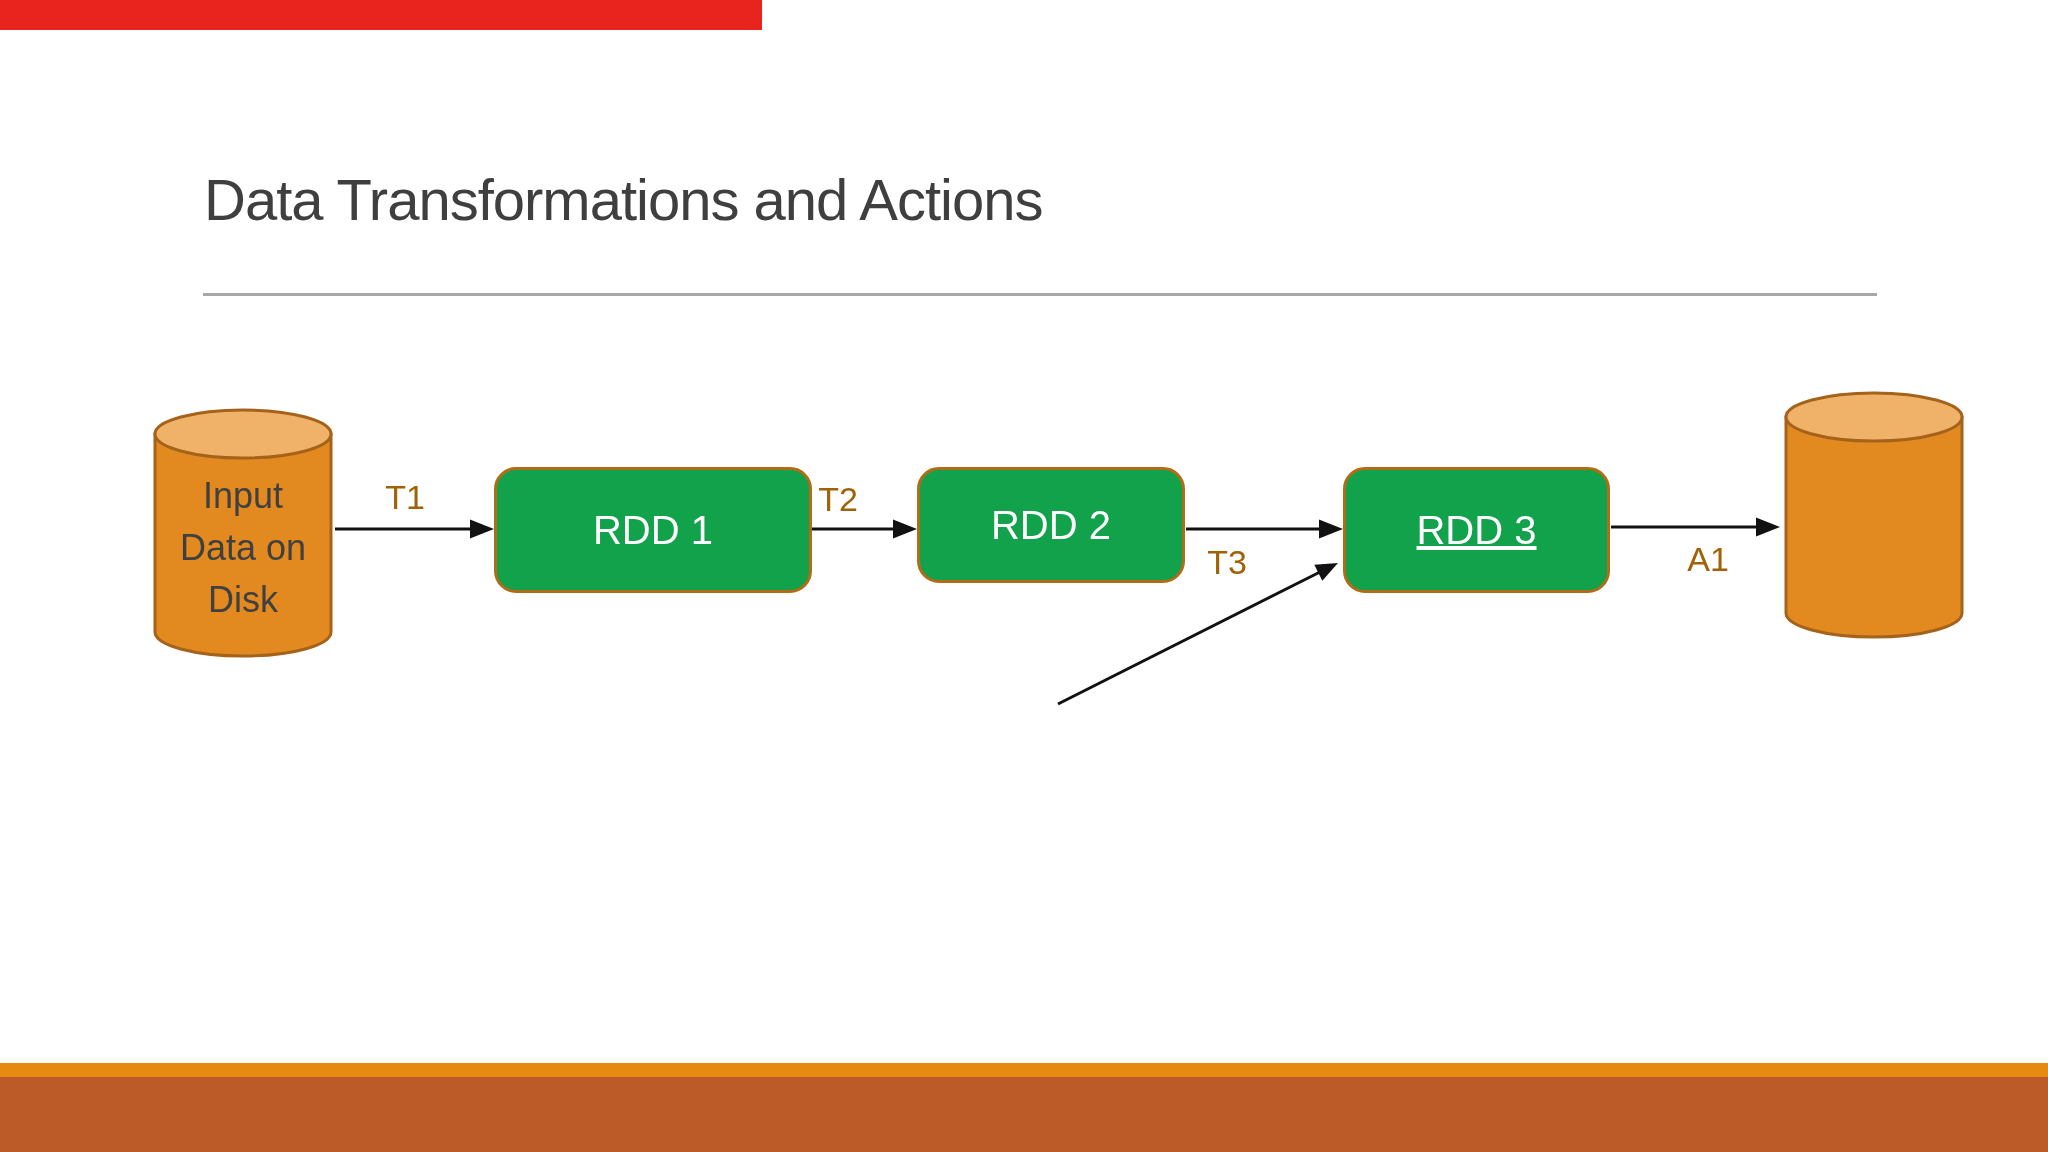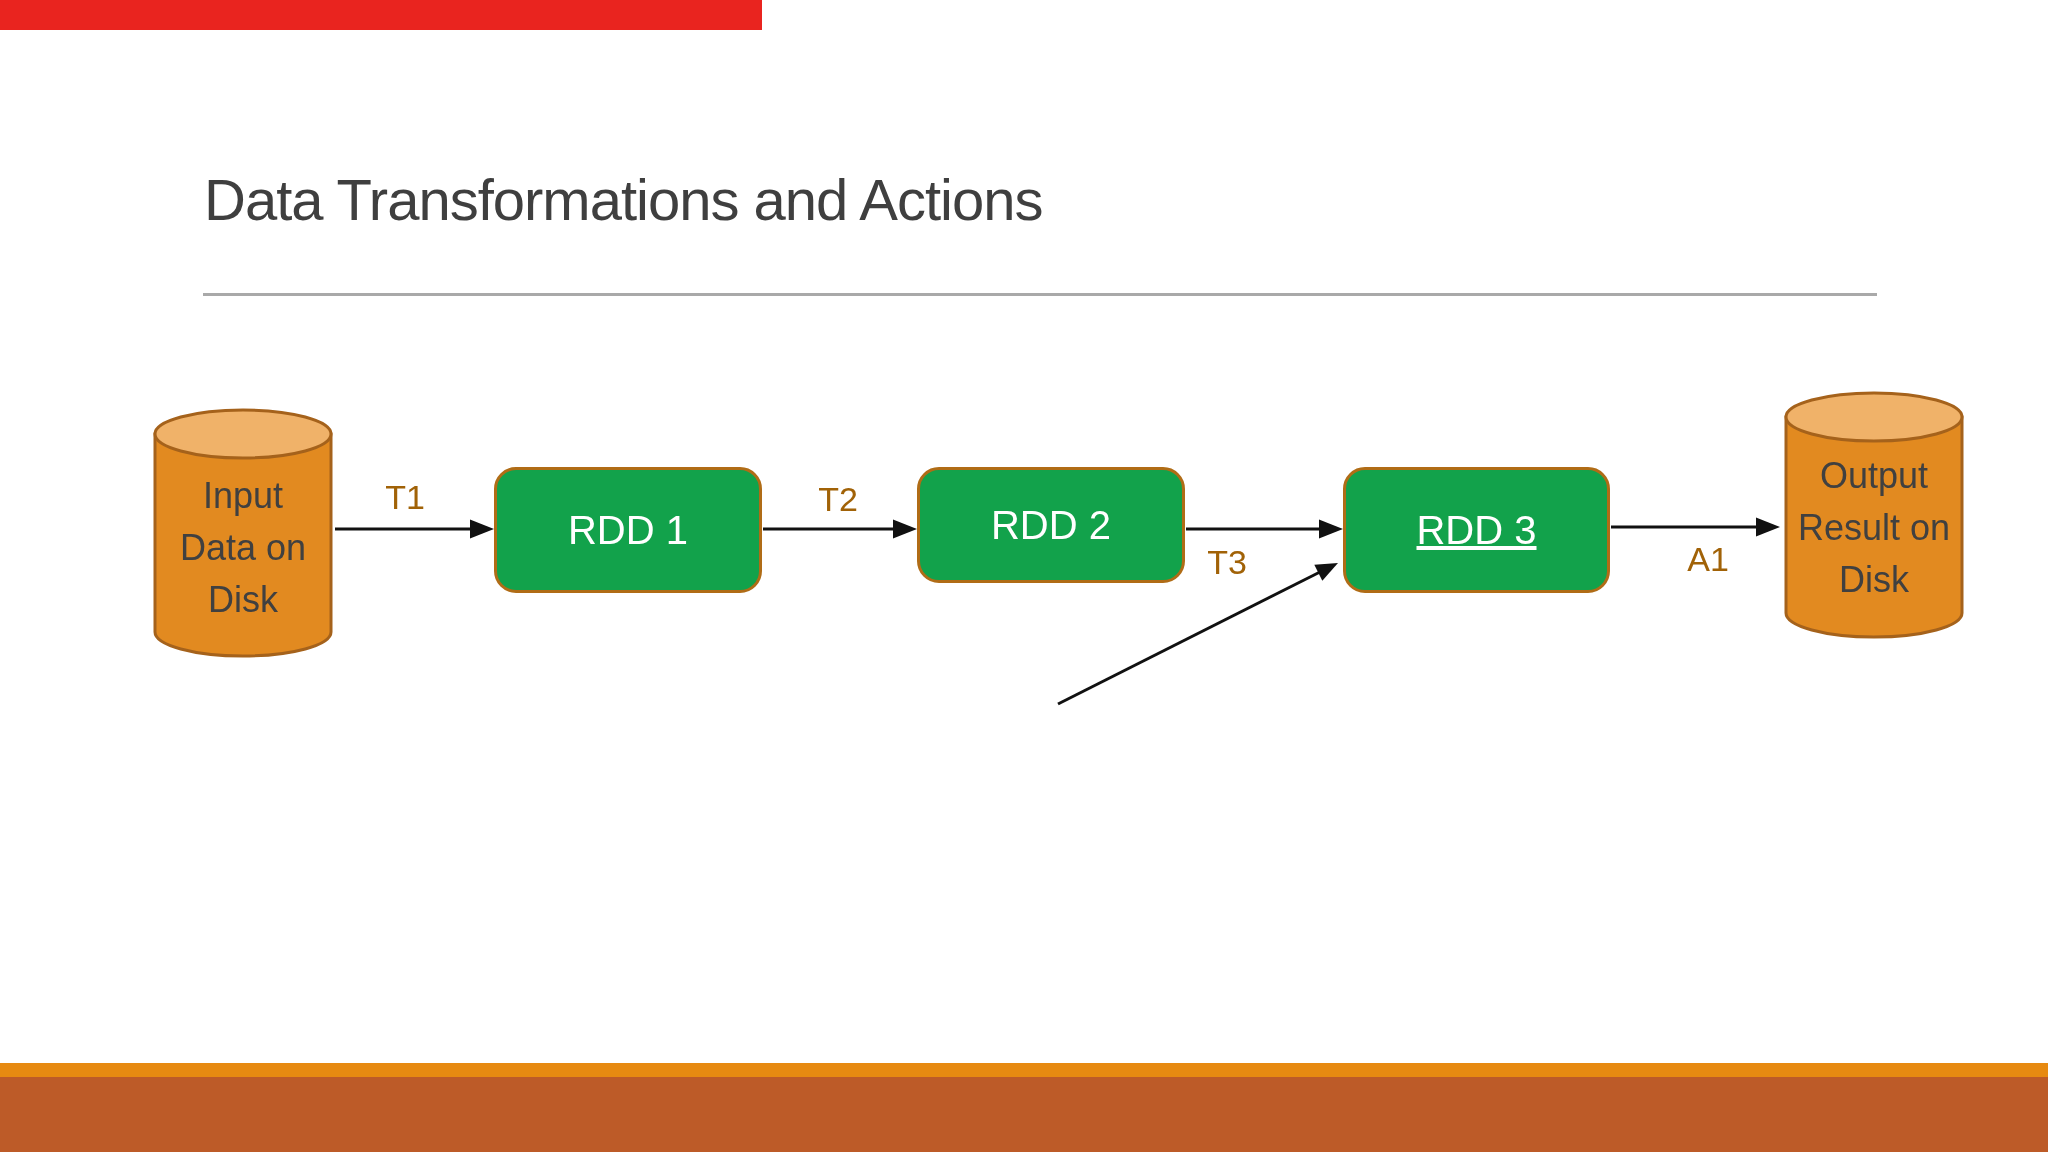--- a/index.html
+++ b/index.html
@@ -19,21 +19,21 @@
   .title-rule {
     position:absolute; left:203px; top:293px; width:1674px; height:3px;
     background:#a9a9a9;
   }
   .node {
     position:absolute; box-sizing:border-box;
     background:#12a24b; border:3px solid #b06c16; border-radius:22px;
     display:flex; align-items:center; justify-content:center;
     color:#ffffff; font-size:40px;
   }
-  #rdd1 { left:494px;  top:467px; width:268px; height:126px; }
+  #rdd1 { left:494px;  top:467px; width:318px; height:126px; }
   #rdd2 { left:917px;  top:467px; width:268px; height:116px; }
   #rdd3 { left:1343px; top:467px; width:267px; height:126px;text-decoration:underline; }
   #rddx { left:921px;  top:705px; width:264px; height:122px; }
   .cyl { position:absolute; }
   #cyl-in  { left:152px;  top:407px; }
   #cyl-out { left:1783px; top:390px; }
   .cyl-label {
     position:absolute; display:flex; align-items:center; justify-content:center;
     text-align:center; color:#404040; font-size:36px; line-height:52px;
   }
@@ -103,21 +103,20 @@
     <span>RDD 2</span>
   </div>
   <div class="node" id="rdd3">
     <span>RDD 3</span>
   </div>
 
   <svg class="cyl" id="cyl-out" width="182" height="250" viewBox="0 0 182 250">
     <path d="M3 27 L3 223 A88 24 0 0 0 179 223 L179 27 Z" fill="#e28a20" stroke="#a5621b" stroke-width="3"></path>
     <ellipse cx="91" cy="27" rx="88" ry="24" fill="#f0b269" stroke="#a5621b" stroke-width="3"></ellipse>
   </svg>
-  <div class="cyl-label" id="cyl-out-label">Output Result on Disk</div>
 
   <div class="arrow-label" id="lbl-t1">T1</div>
   <div class="arrow-label" id="lbl-t2">T2</div>
   <div class="arrow-label" id="lbl-t3">T3</div>
   <div class="arrow-label" id="lbl-a1">A1</div>
 
   <div class="footer-orange"></div>
   <div class="footer-brick"></div>
 
 </div>

